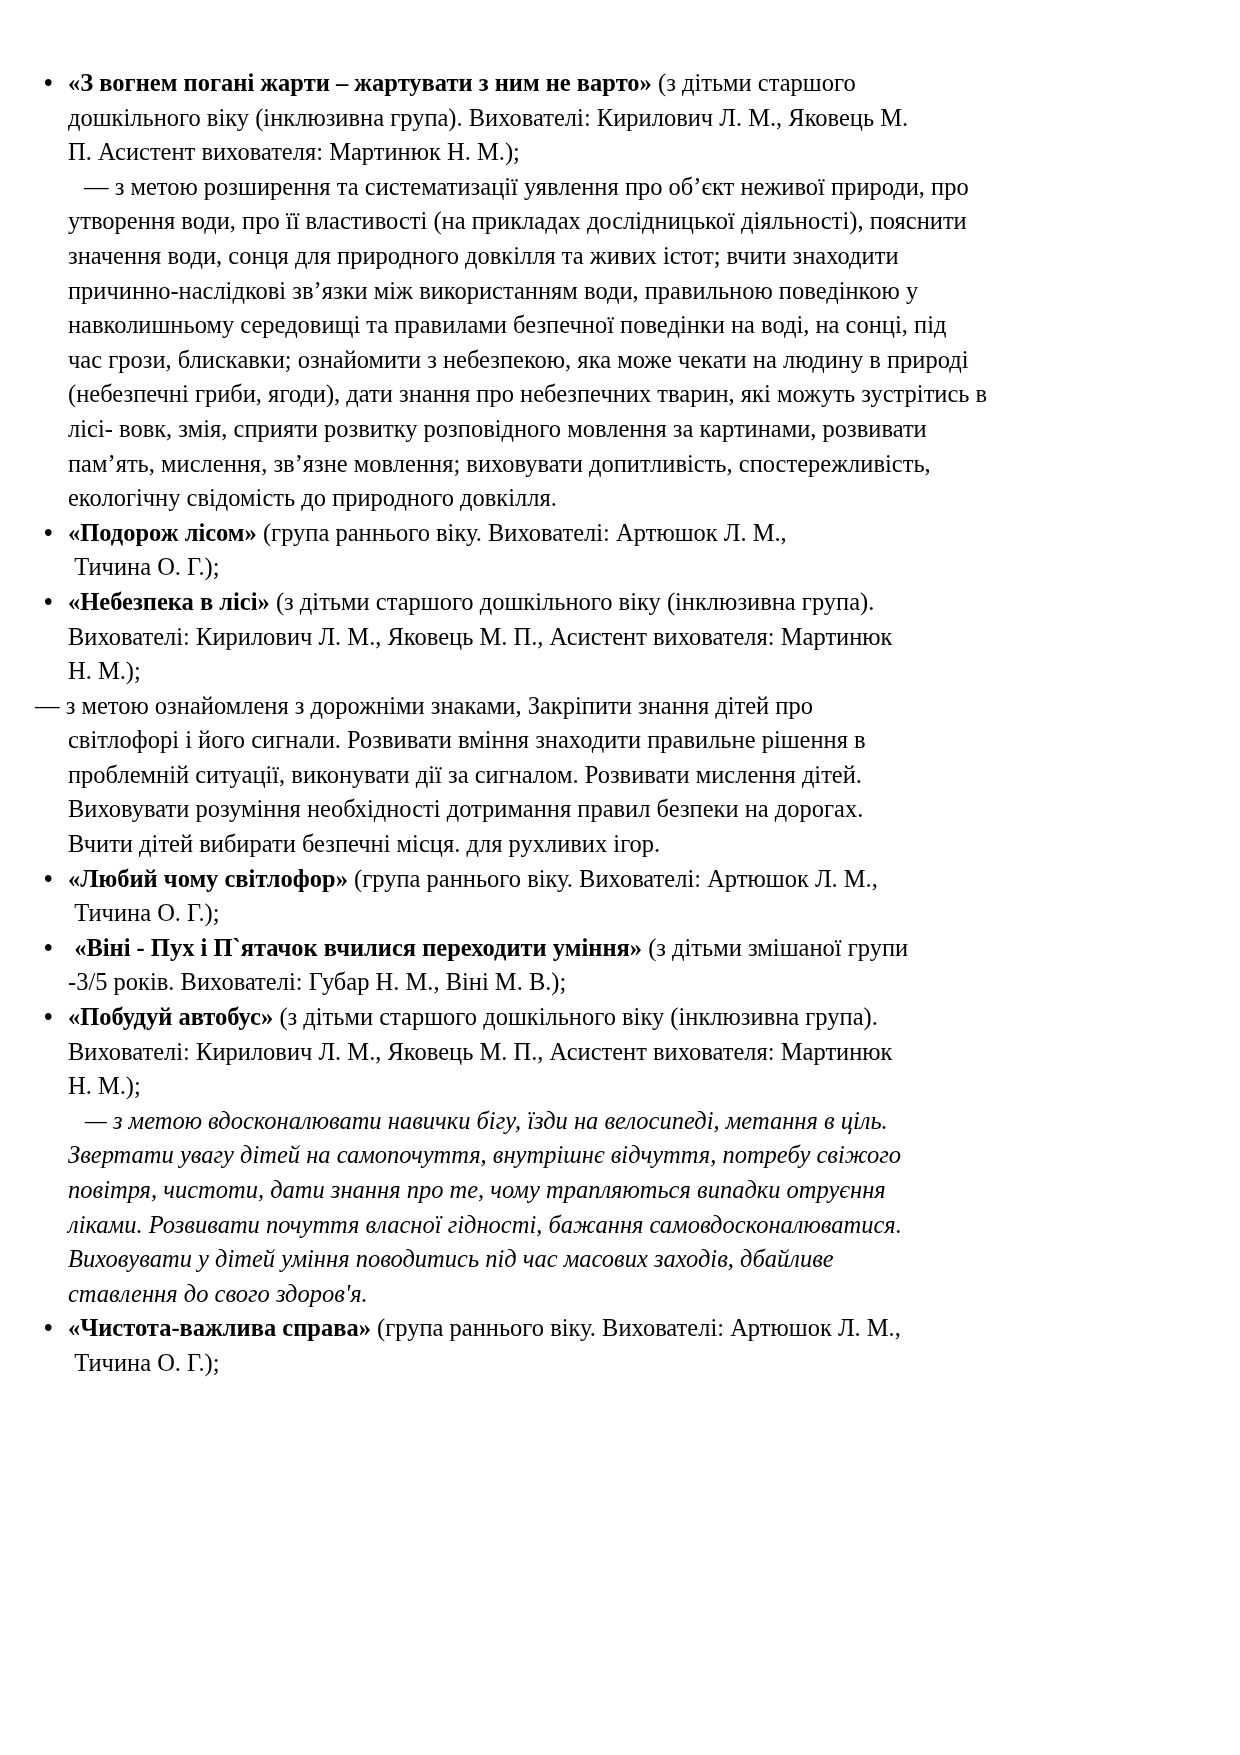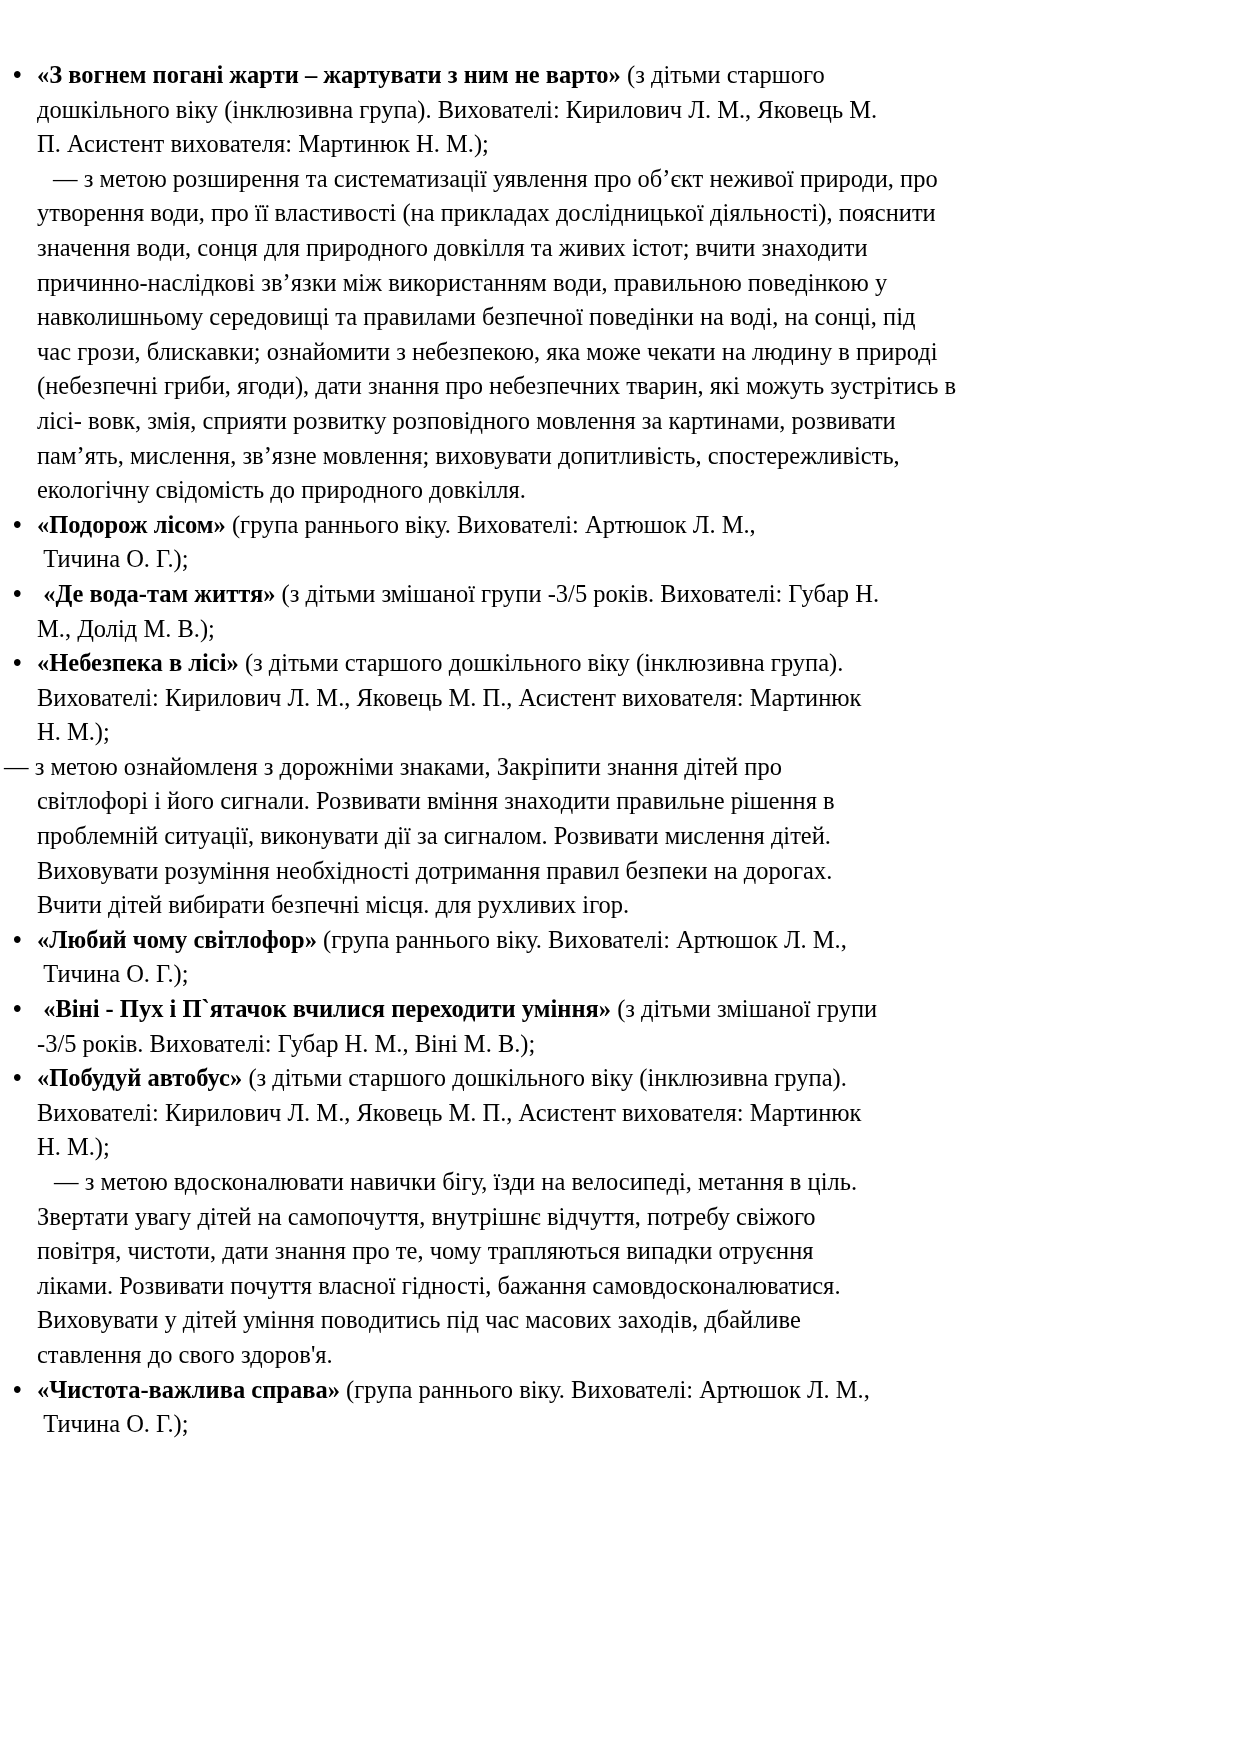--- a/index.html
+++ b/index.html
@@ -10,32 +10,33 @@
     color: #000000;
     font-family: "Liberation Serif", "DejaVu Serif", serif;
     font-size: 24.5px;
     line-height: 34.6px;
     overflow: hidden;
   }
   .page {
     box-sizing: border-box;
     width: 1240px;
     height: 1510px;
-    padding: 58px 40px 0 37px;
+    padding: 58px 40px 0 68px;
+    margin-top: 8px;
   }
   .doc p, .doc .bullet-item {
     margin: 0;
     padding: 0;
     white-space: pre-wrap;
     text-align: left;
   }
   
   .p-first { margin-top: 34.6px; text-indent: 16px; }               
   .p-hang  { margin-top: 34.6px; margin-left: 55px; text-indent: -33px; } 
-  .p-deep  { margin-top: 34.6px; margin-left: 53px; text-indent: 17px; }  
+  .p-deep  { margin-top: 34.6px; margin-left: 53px; text-indent: 17px; font-style: italic; }  
   
   .bullet-item {
     position: relative;
     margin-left: 60px;
   }
   .bullet-item::before {
     content: "\2022";
     position: absolute;
     left: -24px;
     top: 0;
@@ -45,21 +46,20 @@
   .i  { }
 </style>
 </head>
 <body>
 
 <div class="page">
   <div class="doc">
       <div class="bullet-item"><span class="b">«З вогнем погані жарти – жартувати з ним не варто»</span><span> (з дітьми старшого</span><br><span>дошкільного віку </span><span class="i">(інклюзивна група)</span><span>. Вихователі: </span><span class="i">Кирилович Л. М., Яковець М.</span><br><span class="i">П.</span><span> Асистент вихователя: </span><span class="i">Мартинюк Н. М</span><span>.);</span></div>
       <p class="p-first"><span>— з метою розширення та систематизації уявлення про об’єкт неживої природи, про</span><br><span>утворення води, про її властивості </span><span class="i">(на прикладах дослідницької діяльності</span><span>), пояснити</span><br><span>значення води, сонця для природного довкілля та живих істот; вчити знаходити</span><br><span>причинно-наслідкові зв’язки між використанням води, правильною поведінкою у</span><br><span>навколишньому середовищі та правилами безпечної поведінки на воді, на сонці, під</span><br><span>час грози, блискавки; ознайомити з небезпекою, яка може чекати на людину в природі</span><br><span class="i">(небезпечні гриби, ягоди),</span><span> дати знання про небезпечних тварин, які можуть зустрітись в</span><br><span>лісі- </span><span class="i">вовк, змія,</span><span> сприяти розвитку розповідного мовлення за картинами, розвивати</span><br><span>пам’ять, мислення, зв’язне мовлення; виховувати допитливість, спостережливість,</span><br><span>екологічну свідомість до природного довкілля.</span></p>
       <div class="bullet-item"><span class="b">«Подорож лісом»</span><span> (група раннього віку. </span><span class="i">Вихователі: Артюшок Л. М.,</span><br><span class="i"> Тичина О. Г.);</span></div>
-      <div class="bullet-item"><span> </span><span class="b">«Де вода-там життя»</span><span> (з дітьми змішаної групи -3/5 років. Вихователі</span><span class="i">: Губар Н.</span><br><span class="i">М., Долід М. В.);</span></div>
       <div class="bullet-item"><span class="b">«Небезпека в лісі»</span><span> (з дітьми старшого дошкільного віку </span><span class="i">(інклюзивна група)</span><span>.</span><br><span>Вихователі: </span><span class="i">Кирилович Л. М., Яковець М. П.</span><span>, Асистент вихователя: </span><span class="i">Мартинюк</span><br><span class="i">Н. М.</span><span>);</span></div>
       <p class="p-hang"><span>— з метою ознайомленя з дорожніми знаками, Закріпити знання дітей про</span><br><span>світлофорі і його сигнали. Розвивати вміння знаходити правильне рішення в</span><br><span>проблемній ситуації, виконувати дії за сигналом. Розвивати мислення дітей.</span><br><span>Виховувати розуміння необхідності дотримання правил безпеки на дорогах.</span><br><span>Вчити дітей вибирати безпечні місця. для рухливих ігор.</span></p>
       <div class="bullet-item"><span class="b">«Любий чому світлофор»</span><span> (група раннього віку. </span><span class="i">Вихователі: Артюшок Л. М.,</span><br><span class="i"> Тичина О. Г.);</span></div>
       <div class="bullet-item"><span> </span><span class="b">«Віні - Пух і П`ятачок вчилися переходити уміння»</span><span> (з дітьми змішаної групи</span><br><span>-3/5 років. Вихователі</span><span class="i">: Губар Н. М., Віні М. В.);</span></div>
       <div class="bullet-item"><span class="b">«Побудуй автобус»</span><span> (з дітьми старшого дошкільного віку </span><span class="i">(інклюзивна група)</span><span>.</span><br><span>Вихователі: </span><span class="i">Кирилович Л. М., Яковець М. П.</span><span>, Асистент вихователя: </span><span class="i">Мартинюк</span><br><span class="i">Н. М.</span><span>);</span></div>
       <p class="p-deep"><span>— з метою вдосконалювати навички бігу, їзди на велосипеді, метання в ціль.</span><br><span>Звертати увагу дітей на самопочуття, внутрішнє відчуття, потребу свіжого</span><br><span>повітря, чистоти, дати знання про те, чому трапляються випадки отруєння</span><br><span>ліками. Розвивати почуття власної гідності, бажання самовдосконалюватися.</span><br><span>Виховувати у дітей уміння поводитись під час масових заходів, дбайливе</span><br><span>ставлення до свого здоров'я.</span></p>
       <div class="bullet-item"><span class="b">«Чистота-важлива справа»</span><span> (група раннього віку. </span><span class="i">Вихователі: Артюшок Л. М.,</span><br><span class="i"> Тичина О. Г.);</span></div>
     </div>
 </div>
 

